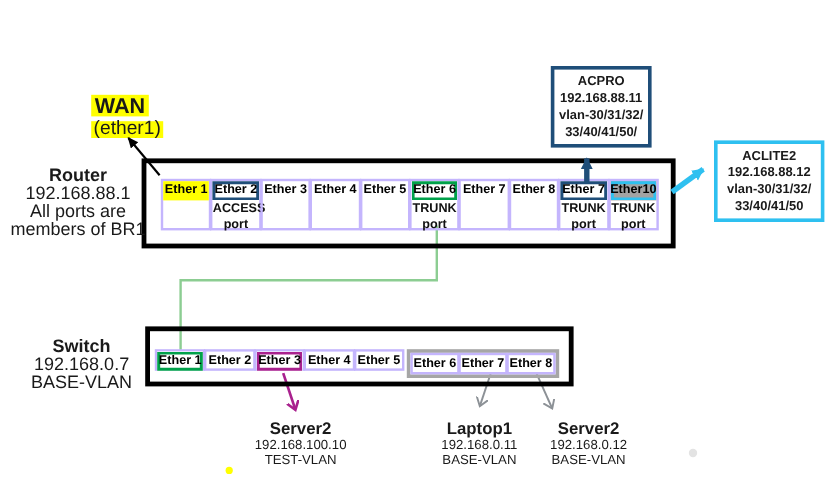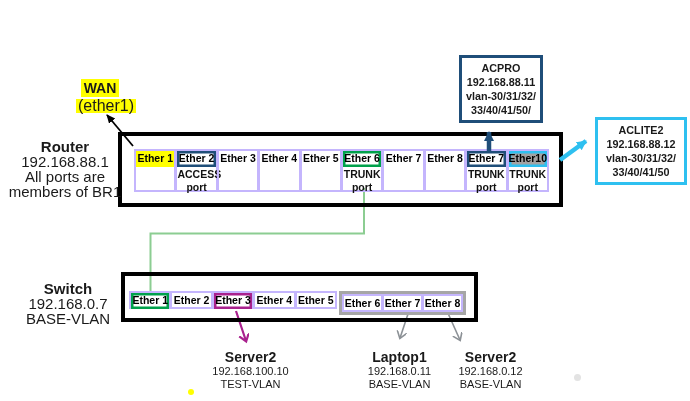--- a/index.html
+++ b/index.html
@@ -27,21 +27,21 @@
   .st-cyan{box-shadow:inset 0 0 0 2.5px var(--cyan);background:#a3a3a3;}
   .st-magenta{box-shadow:inset 0 0 0 2.5px var(--magenta);background:#fff;}
   .port-sub{font-size:10.5px;font-weight:700;line-height:12.5px;text-align:center;padding-top:1px;color:#111;}
   .port-group{display:flex;border:3px solid var(--group_gray);margin-left:2px;}
   .port-group .port-cell{width:41px;}
 
   
   .info-lines{text-align:center;font-size:15px;line-height:15px;z-index:5;}
   .info-lines .b{font-weight:700;}
   .wan-wrap{z-index:5;text-align:center;width:80px;}
-  .wan-title{display:inline-block;background:var(--yellow);font-size:14px;font-weight:700;padding:1px 3px;line-height:16px;}
+  .wan-title{display:inline-block;background:var(--yellow);font-size:18px;font-weight:700;padding:1px 3px;line-height:16px;}
   .wan-sub{display:inline-block;background:var(--yellow);font-size:16px;padding:0 2px;line-height:14px;margin-left:12px;}
 
   .node-box{position:absolute;box-sizing:border-box;background:#fff;text-align:center;z-index:5;
             font-size:10.8px;font-weight:700;line-height:14px;padding:3px 1px;}
   #acpro-box{border:3px solid var(--navy);}
   #aclite2-box{border:3px solid var(--cyan);}
 
   .device-label{position:absolute;width:115px;text-align:center;z-index:5;font-size:11px;line-height:13.5px;}
   .device-label .b{font-weight:700;font-size:14px;}
 

